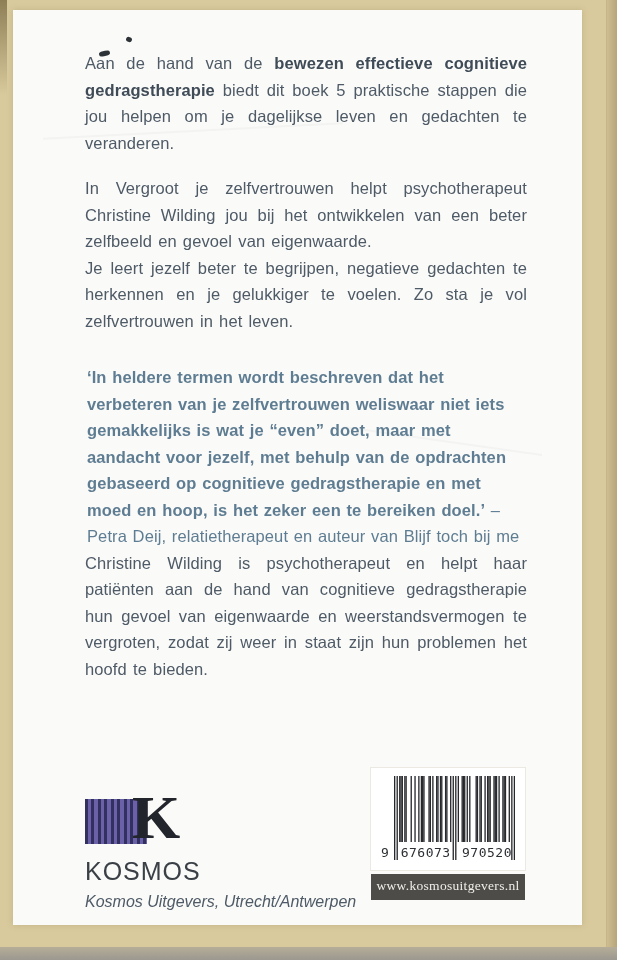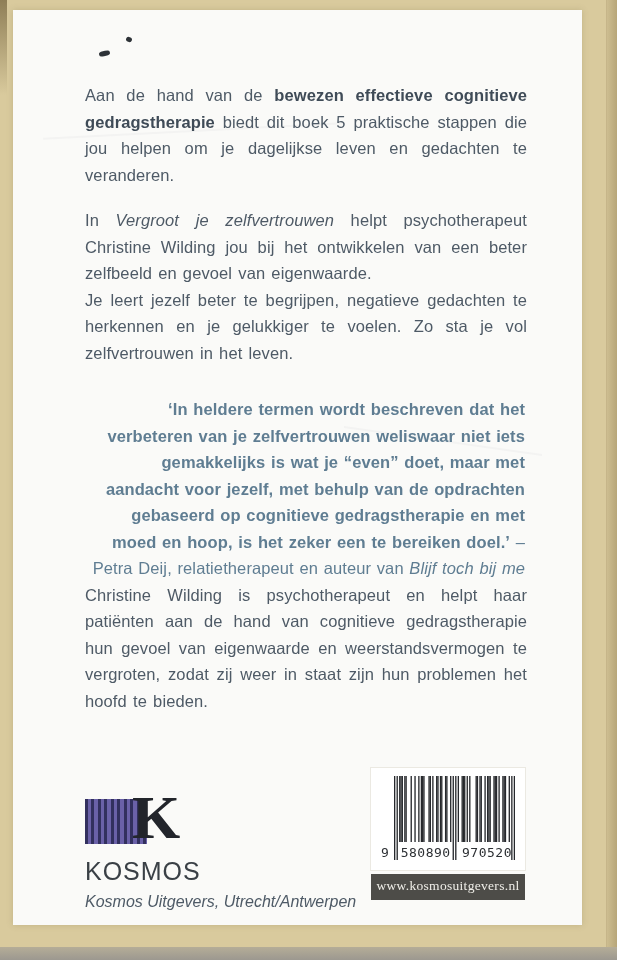--- a/index.html
+++ b/index.html
@@ -33,28 +33,28 @@
   .crease.c1{left:30px; top:120px; width:300px; height:2px; transform:rotate(-3deg);}
   .crease.c2{left:330px; top:430px; width:200px; height:2px; transform:rotate(8deg);}
 
   .text-col{position:absolute; left:72px; right:55px; top:0;}
   .text-col p{
     margin:0 0 19px 0;
     font-size:16.5px; line-height:26.5px;
     color:#4e5a66; text-align:justify;
     letter-spacing:.1px; word-spacing:1.5px;
   }
-  .text-col p.first{margin-top:72px;}
+  .text-col p.first{margin-top:40px;}
   .b{font-weight:bold; color:#3f4b57;}
-  .i{font-style:italic;}
+  .i{}
 
   blockquote.quote{
     margin:30px 2px 0 2px;
     font-size:16.5px; line-height:26.5px;
-    color:#5f7d92; text-align:right;
+    color:#5f7d92; text-align:left;
     letter-spacing:.1px; word-spacing:1px;
   }
   blockquote.quote .b{color:#5f7d92;}
 
   .author-note{
     margin-top:26px;
     font-size:16.5px; line-height:26.5px;
     color:#b2737b; text-align:justify;
     letter-spacing:.1px; word-spacing:1.5px;
   }
@@ -178,21 +178,21 @@
               <rect x="82" y="0" width="1.04" height="66" fill="#26282c"></rect>
               <rect x="85" y="0" width="1.04" height="66" fill="#26282c"></rect>
               <rect x="86" y="0" width="1.04" height="66" fill="#26282c"></rect>
               <rect x="87" y="0" width="1.04" height="66" fill="#26282c"></rect>
               <rect x="90" y="0" width="1.04" height="66" fill="#26282c"></rect>
               <rect x="92" y="0" width="1.04" height="84" fill="#26282c"></rect>
               <rect x="94" y="0" width="1.04" height="84" fill="#26282c"></rect>
             </svg>
           <div class="ean-digits">
             <span>9</span>
-            <span>580890</span>
+            <span>676073</span>
             <span>970520</span>
           </div>
         </div>
         <div class="site-bar">www.kosmosuitgevers.nl</div>
       </div>
     </div>
   </div>
 </div>
 
 </body></html>

